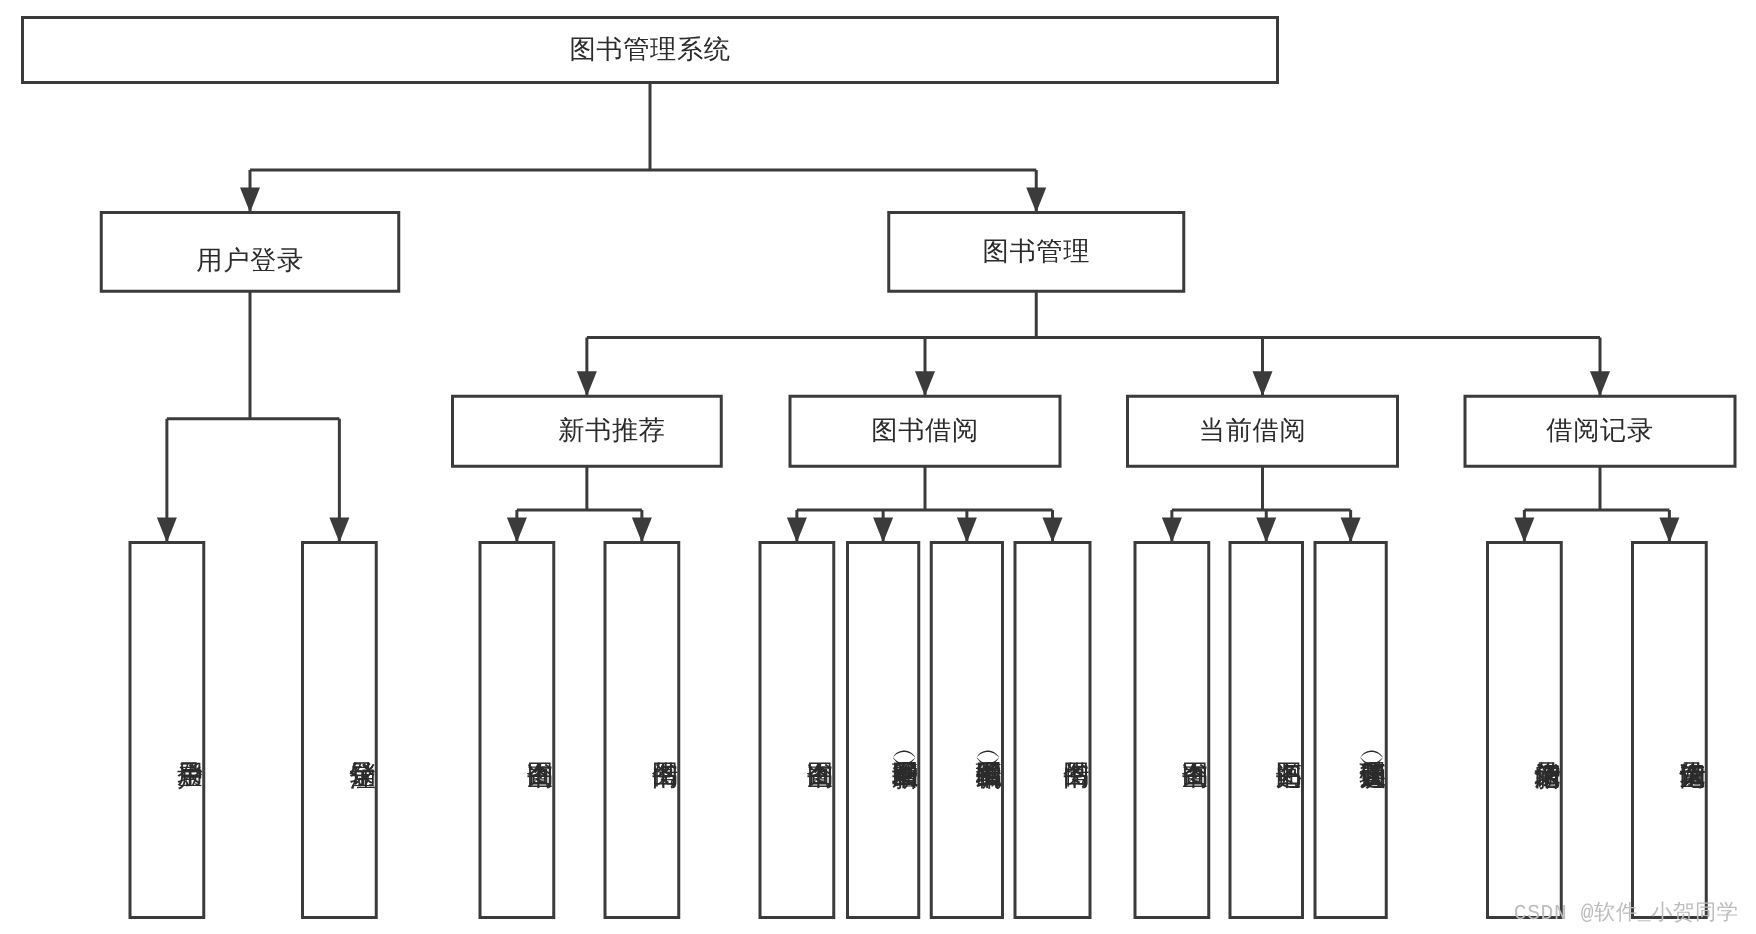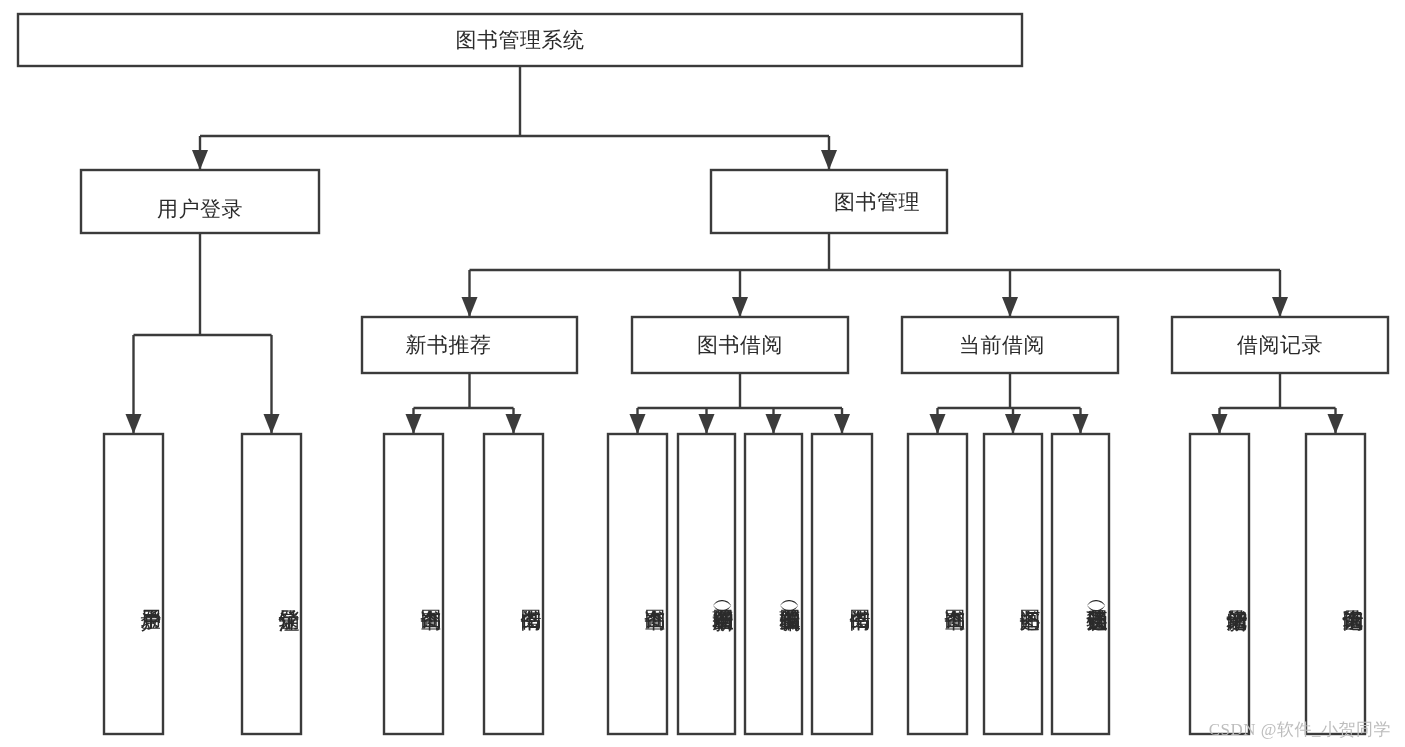--- a/index.html
+++ b/index.html
@@ -67,21 +67,21 @@
     text-orientation: upright;
     font-family: "Liberation Sans", "DejaVu Sans", sans-serif;
   }
   .watermark {
     position: absolute;
     right: 14px;
     bottom: 6px;
     color: #bdbdbd;
     font-size: 17px;
     letter-spacing: 0.5px;
-    font-family: Liberation Serif, serif;
+    font-family: Liberation Mono, monospace;
     white-space: nowrap;
     pointer-events: none;
   }
 </style>
 </head>
 <body>
 
 <div id="diagram-root">
 
   <svg id="diagram-svg" viewBox="0 0 1405 747" xmlns="http://www.w3.org/2000/svg">
@@ -159,22 +159,22 @@
         <rect class="node-box" x="984" y="434" width="58" height="300"></rect>
         <rect class="node-box" x="1052" y="434" width="57" height="300"></rect>
         <rect class="node-box" x="1190" y="434" width="59" height="300"></rect>
         <rect class="node-box" x="1306" y="434" width="59" height="300"></rect>
       </g>
   </svg>
 
   <div id="labels-layer">
       <div class="node-label-h" style="left: 18px; top: 14px; width: 1004px; height: 52px;">图书管理系统</div>
       <div class="node-label-h" style="left: 81px; top: 170px; width: 238px; height: 77px;">用户登录</div>
-      <div class="node-label-h" style="left: 711px; top: 170px; width: 236px; height: 63px; margin-left: 48px;">图书管理</div>
-      <div class="node-label-h" style="left: 341px; top: 317px; width: 215px; height: 56px;">新书推荐</div>
+      <div class="node-label-h" style="left: 711px; top: 170px; width: 236px; height: 63px;">图书管理</div>
+      <div class="node-label-h" style="left: 382px; top: 317px; width: 215px; height: 56px;">新书推荐</div>
       <div class="node-label-h" style="left: 632px; top: 317px; width: 216px; height: 56px; text-align: center;">图书借阅</div>
       <div class="node-label-h" style="left: 902px; top: 317px; width: 200px; height: 56px;">当前借阅</div>
       <div class="node-label-h" style="left: 1172px; top: 317px; width: 216px; height: 56px;">借阅记录</div>
       <div class="node-label-v" style="left: 104px; top: 434px; width: 59px; height: 300px; padding-top: 18px; box-sizing: border-box; align-items: flex-start;">用户登录</div>
       <div class="node-label-v" style="left: 242px; top: 434px; width: 59px; height: 300px; padding-top: 18px; box-sizing: border-box; align-items: flex-start;">注销登录</div>
       <div class="node-label-v" style="left: 384px; top: 434px; width: 59px; height: 300px; padding-top: 18px; box-sizing: border-box; align-items: flex-start;">查询图书</div>
       <div class="node-label-v" style="left: 484px; top: 434px; width: 59px; height: 300px; padding-top: 18px; box-sizing: border-box; align-items: flex-start;">借阅图书</div>
       <div class="node-label-v" style="left: 608px; top: 434px; width: 59px; height: 300px; padding-top: 18px; box-sizing: border-box; align-items: flex-start;">查询图书</div>
       <div class="node-label-v" style="left: 678px; top: 434px; width: 57px; height: 300px; padding-top: 18px; box-sizing: border-box; align-items: flex-start;">新增图书（管理员）</div>
       <div class="node-label-v" style="left: 745px; top: 434px; width: 57px; height: 300px; padding-top: 18px; box-sizing: border-box; align-items: flex-start;">编辑图书（管理员）</div>

